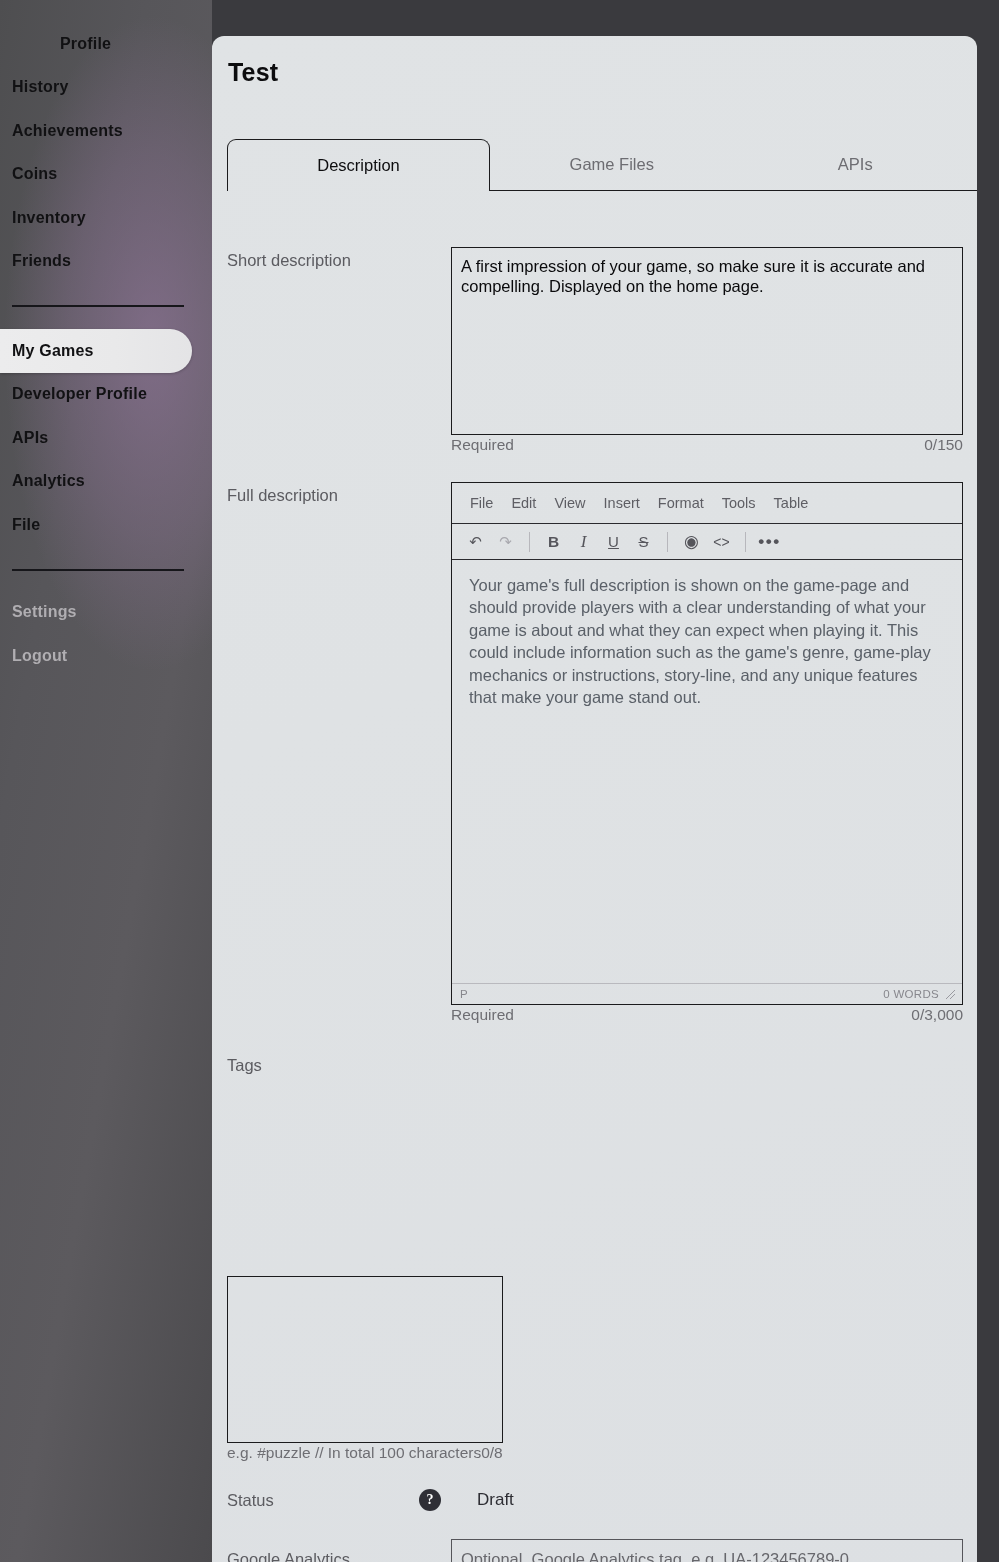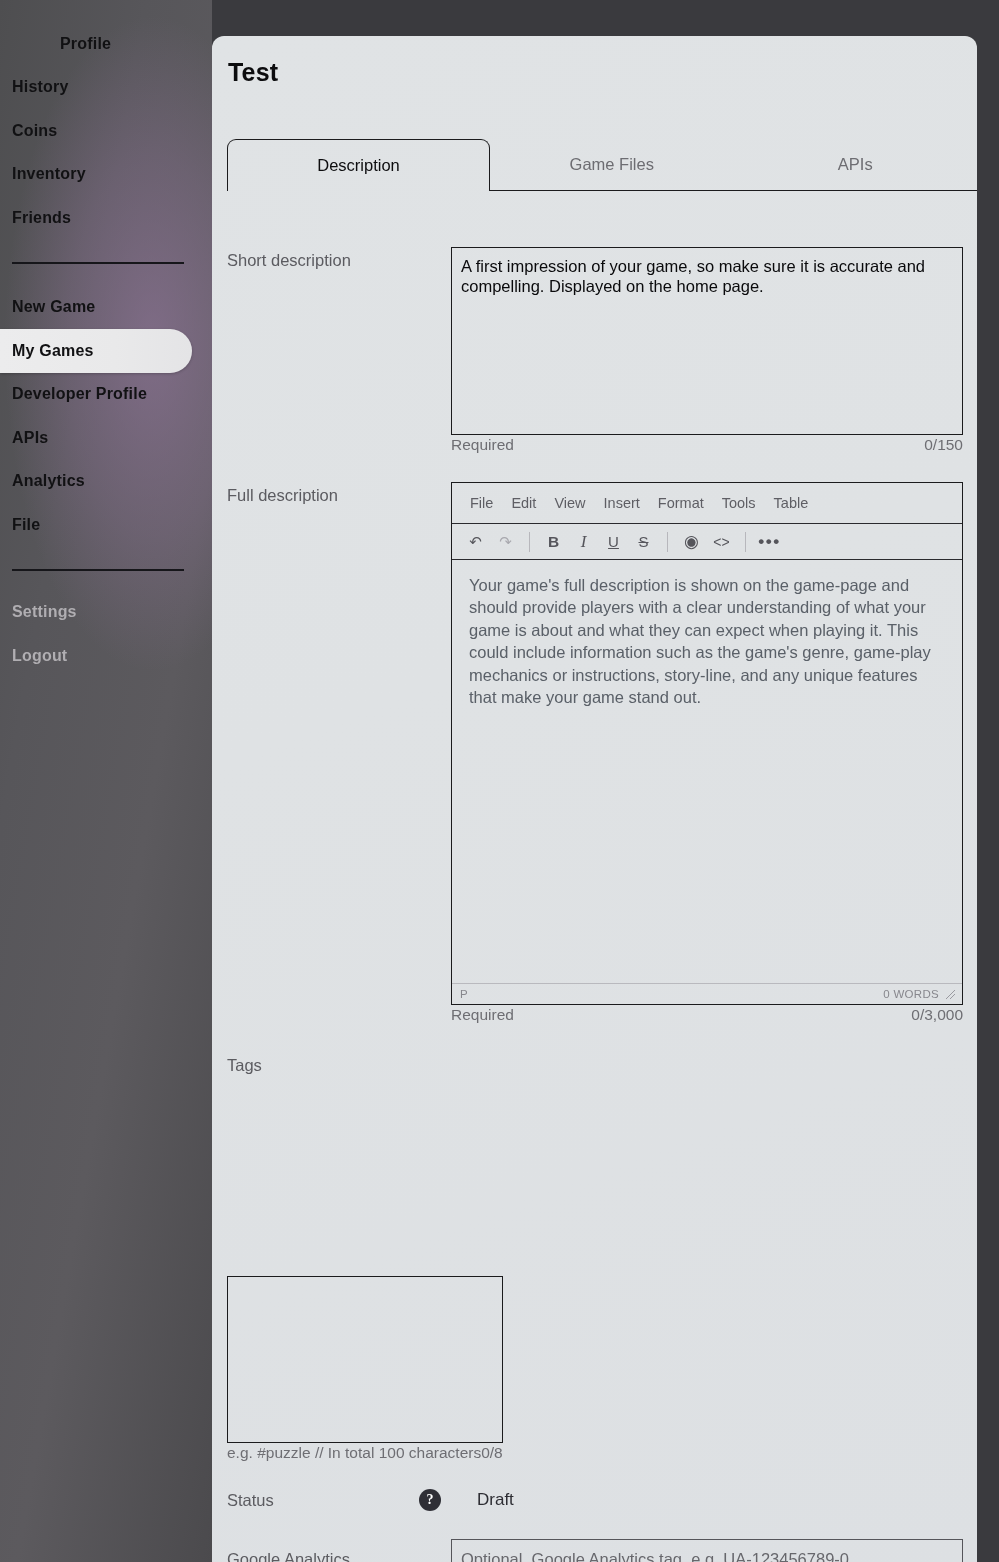--- a/index.html
+++ b/index.html
@@ -284,36 +284,36 @@
 <nav id="sidebar">
 
   <div class="nav-group">
     <div class="nav-item first">
         <span>Profile</span>
       </div>
     <div class="nav-item">
         <span>History</span>
       </div>
     <div class="nav-item">
+        <span>Achievements</span>
+      </div>
+    <div class="nav-item">
         <span>Coins</span>
       </div>
     <div class="nav-item">
         <span>Inventory</span>
       </div>
     <div class="nav-item">
         <span>Friends</span>
       </div>
   </div>
 
   <div class="nav-sep"></div>
 
   <div class="nav-group">
-    <div class="nav-item">
-        <span>New Game</span>
-      </div>
     <div class="nav-item active">
         <span>My Games</span>
       </div>
     <div class="nav-item">
         <span>Developer Profile</span>
       </div>
     <div class="nav-item">
         <span>APIs</span>
       </div>
     <div class="nav-item">

